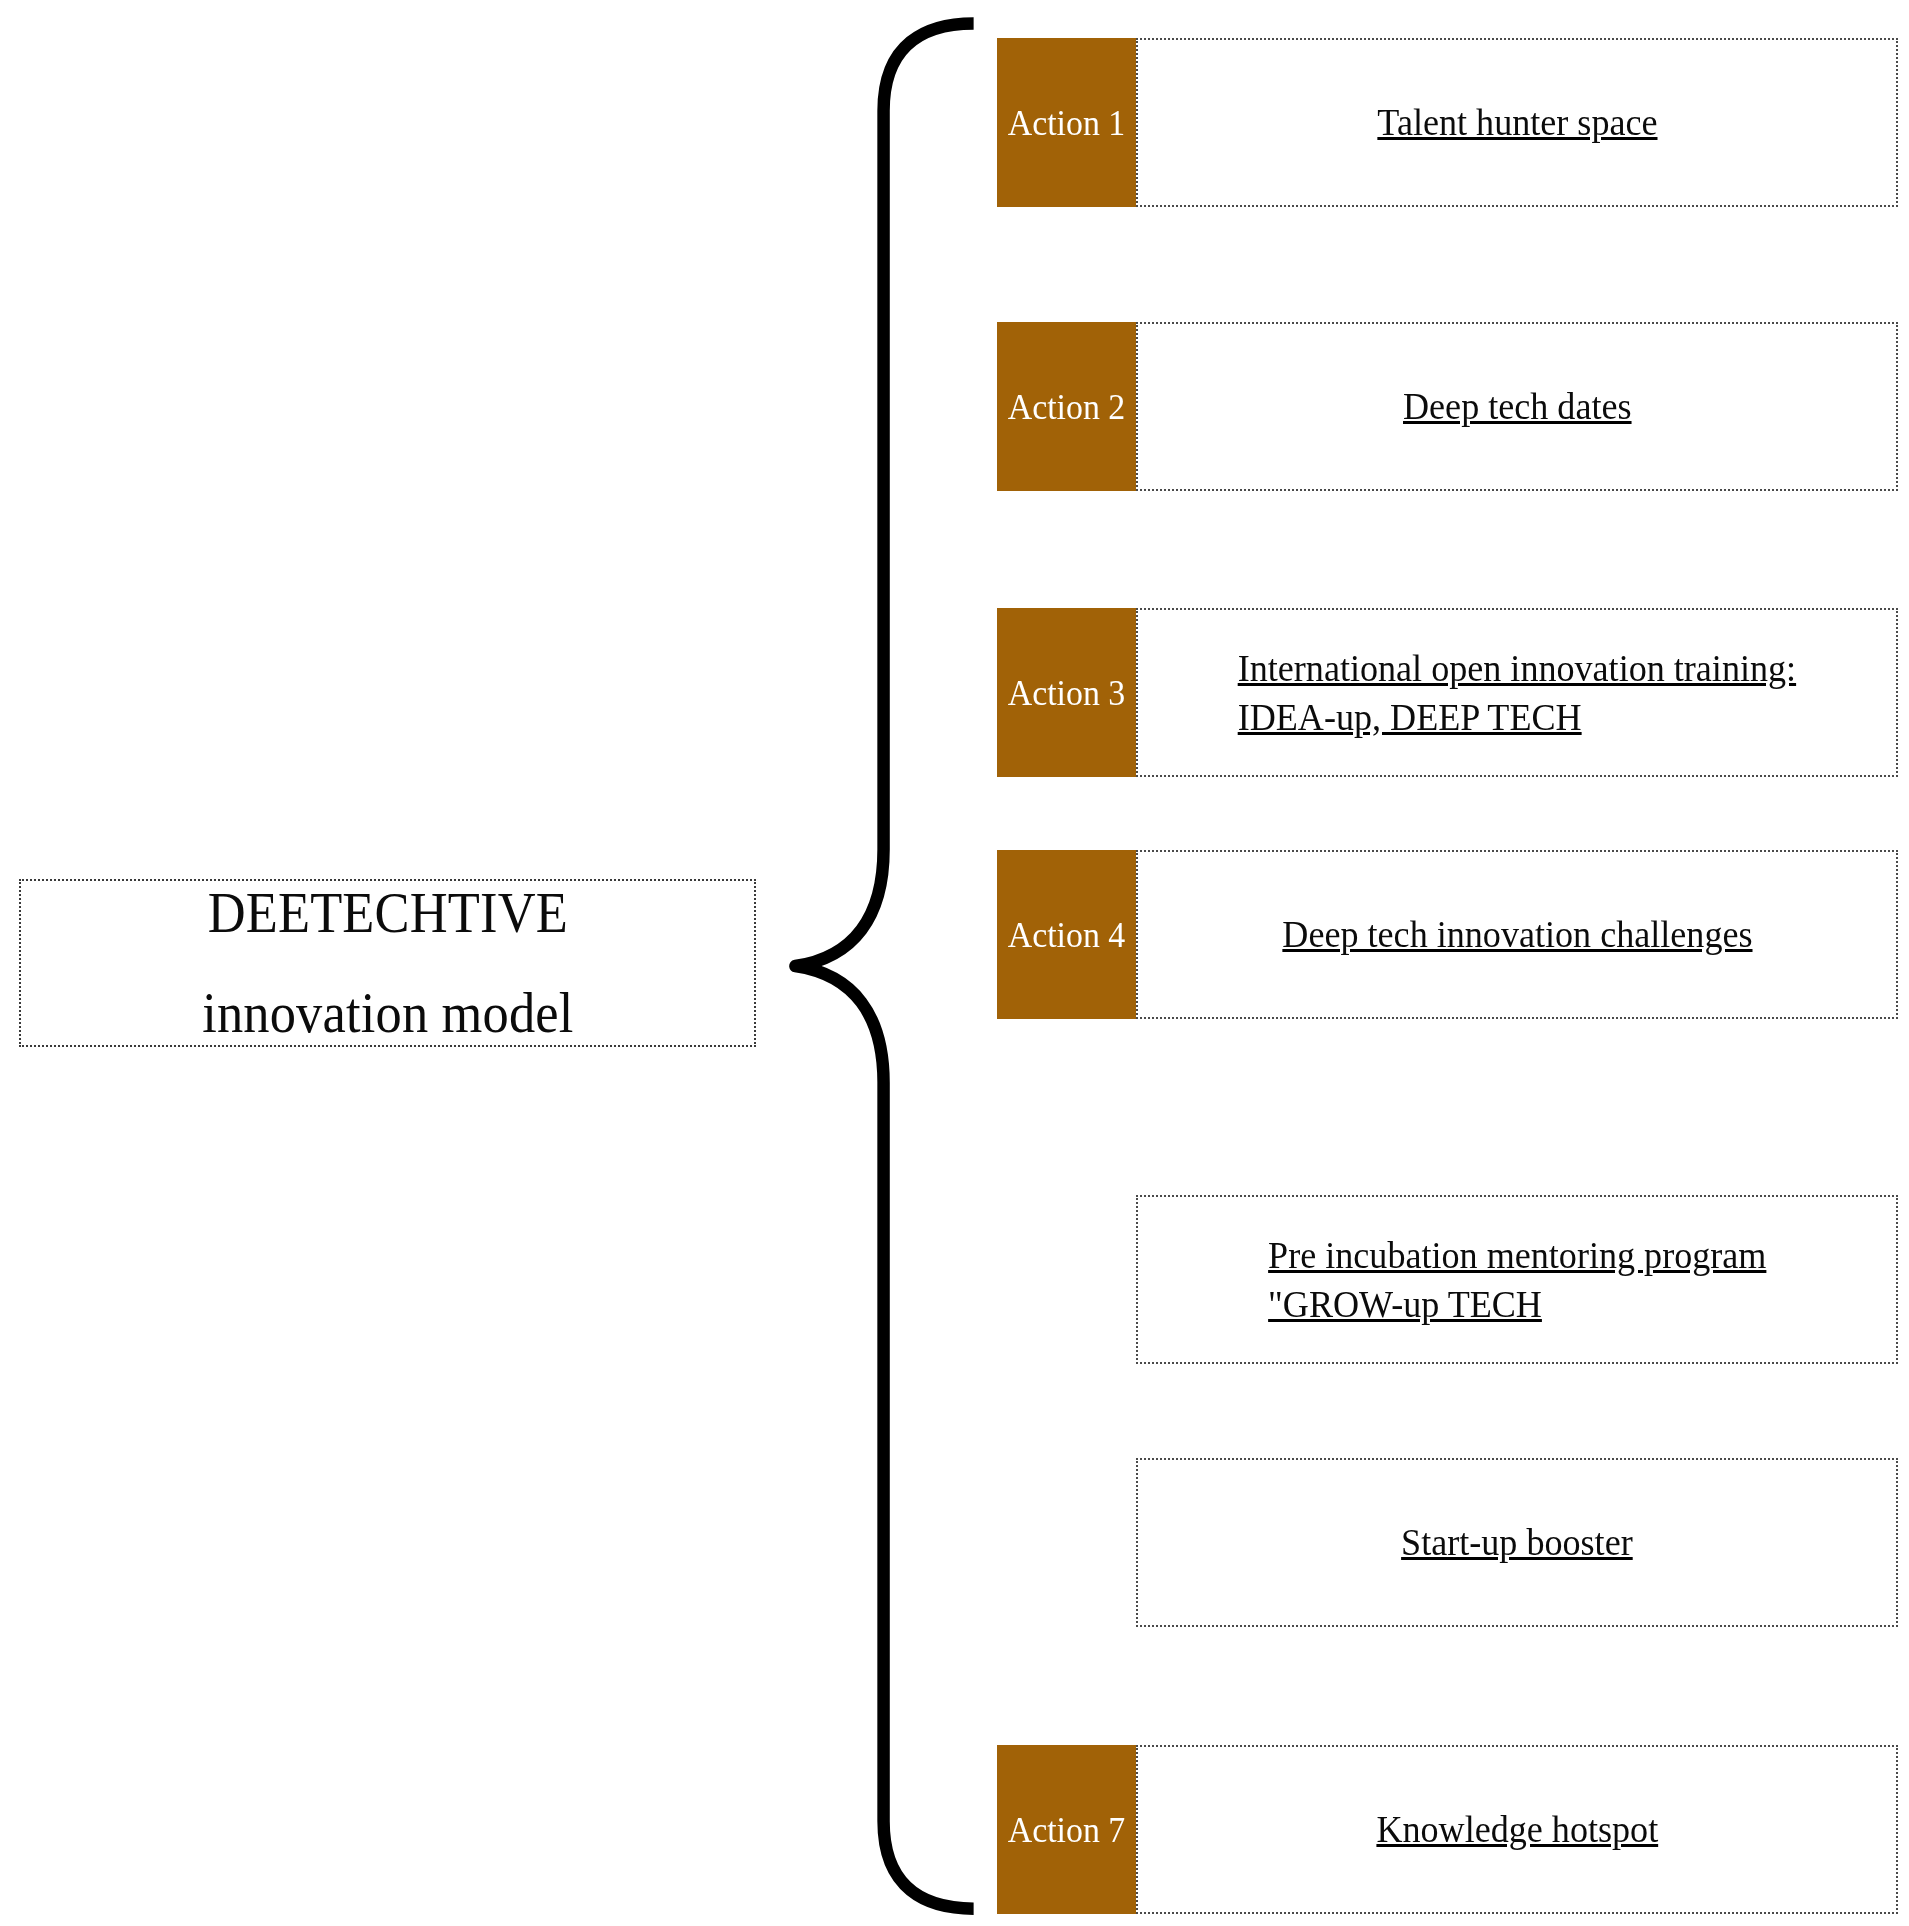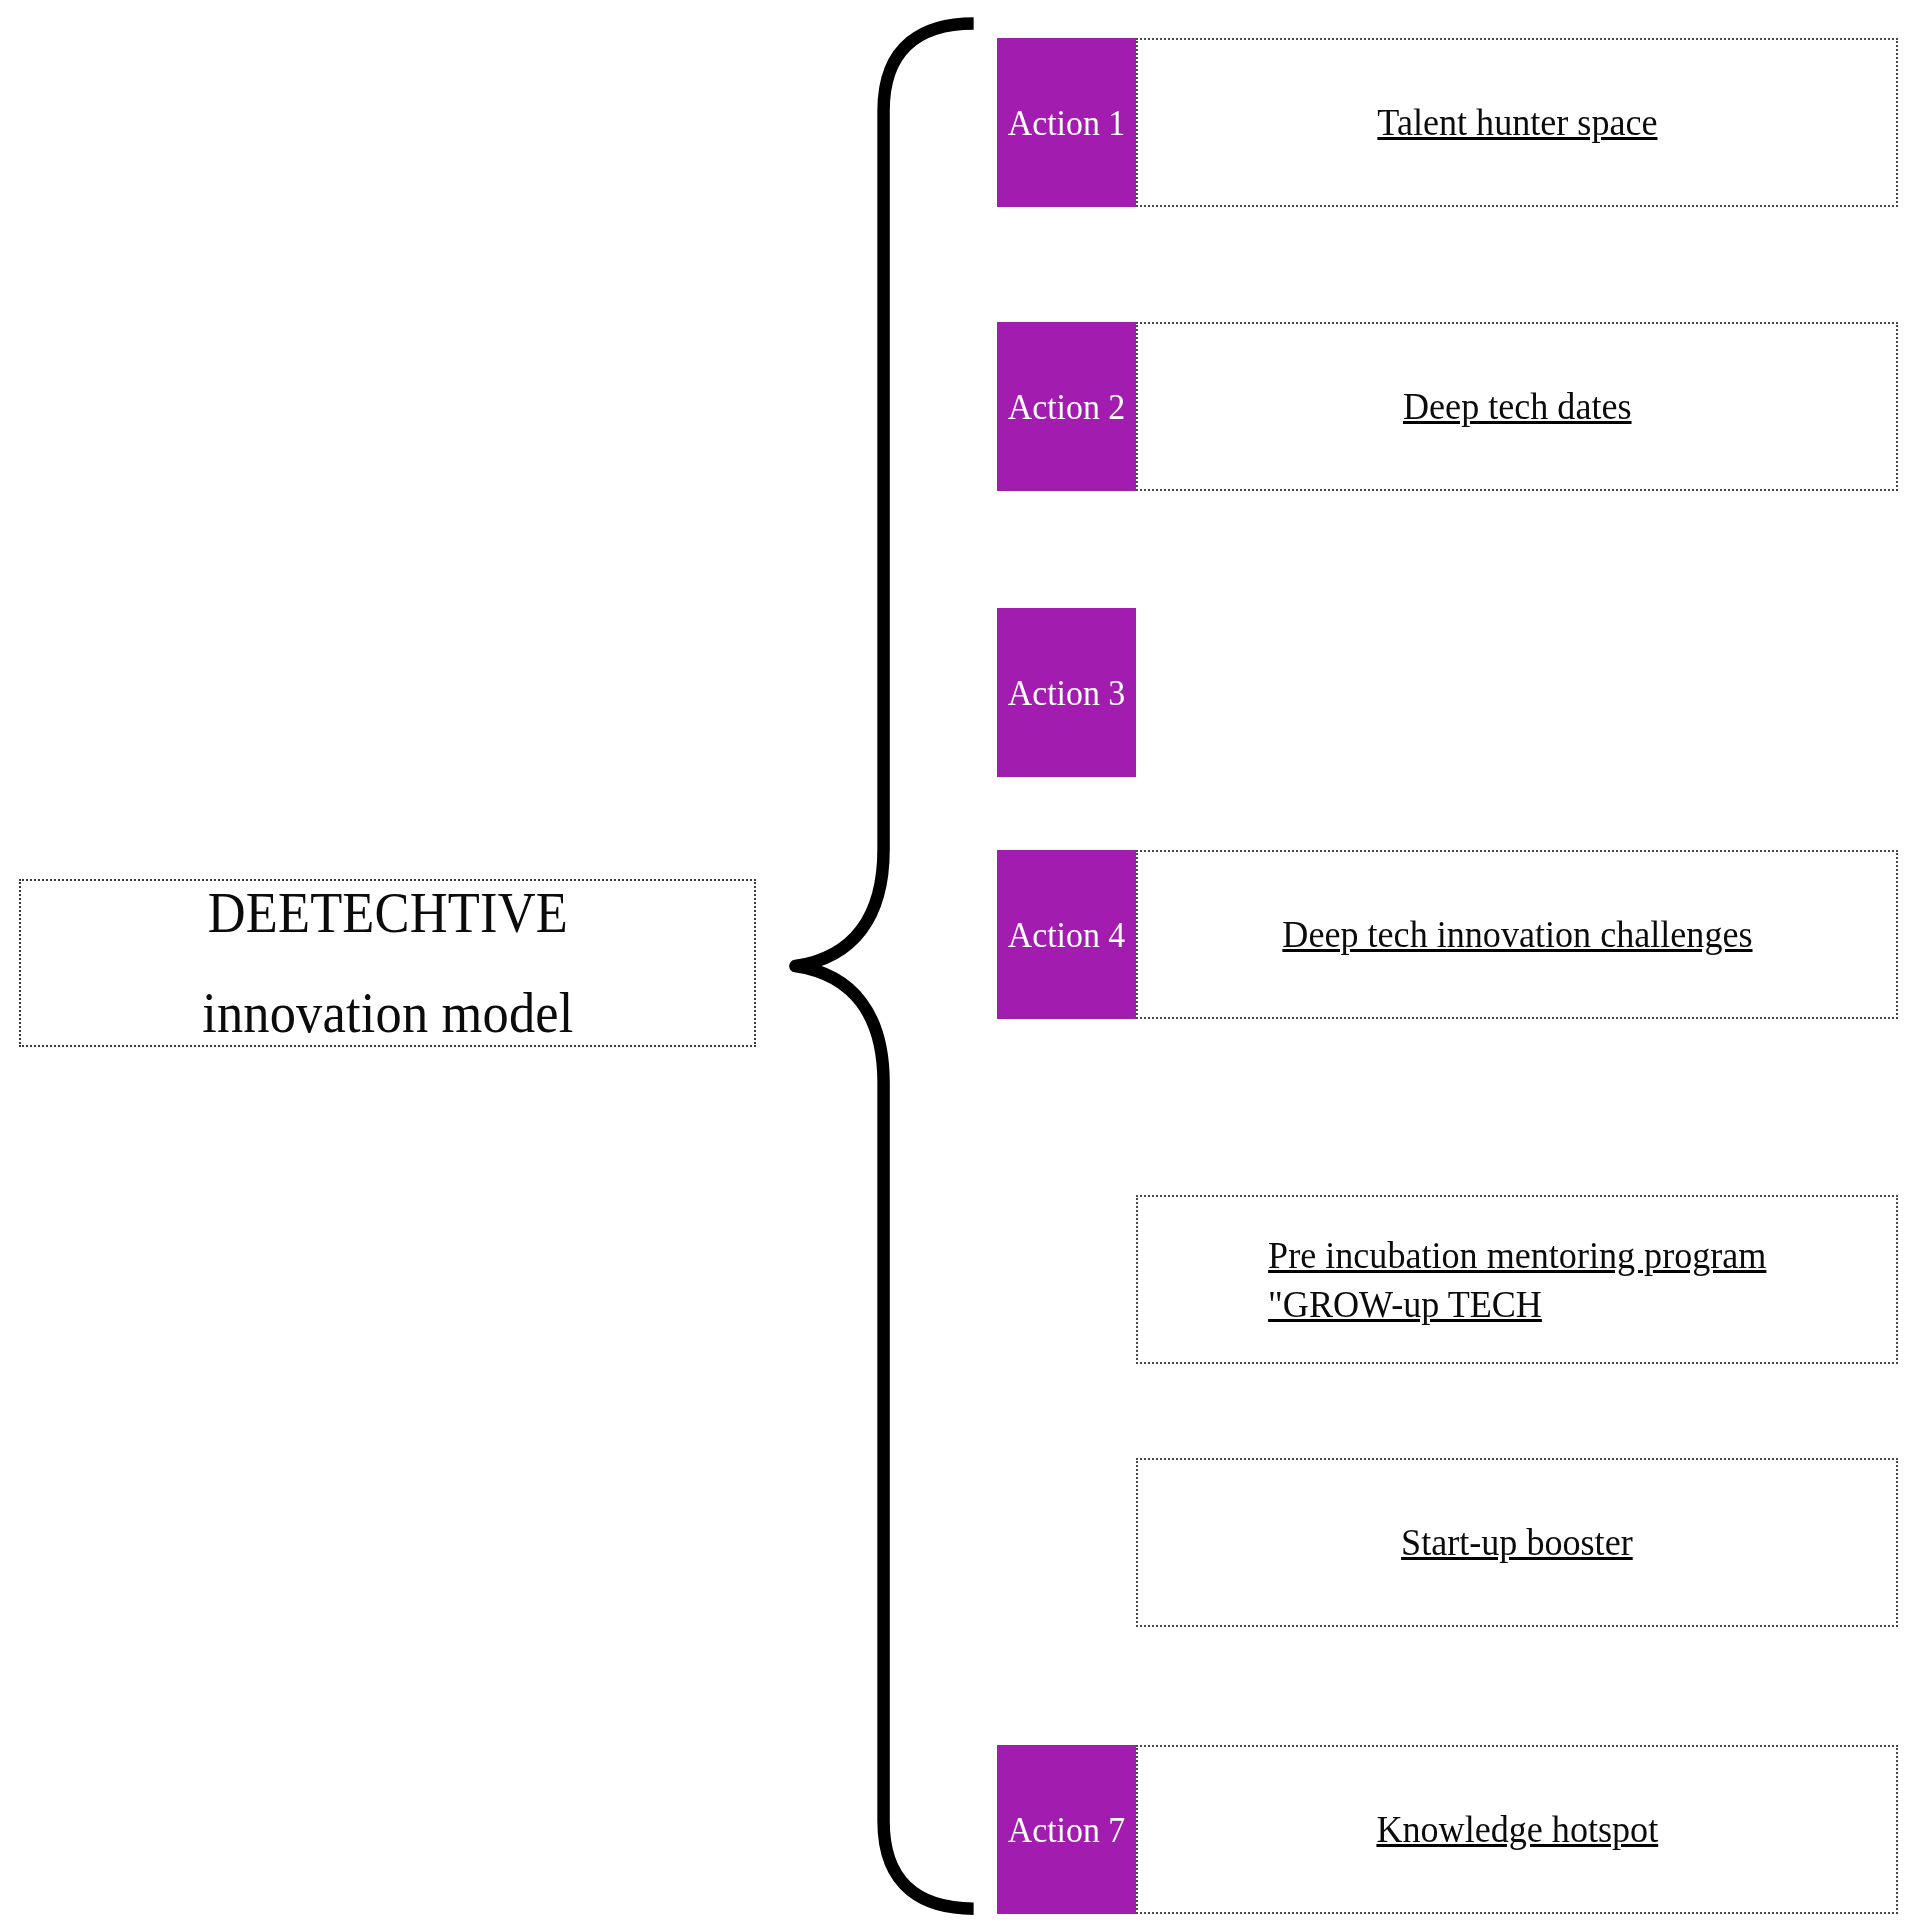--- a/index.html
+++ b/index.html
@@ -66,21 +66,21 @@
     left: 997px;
     width: 900px;
     height: 169px;
   }
   .action-tag {
     position: absolute;
     left: 0;
     top: 0;
     width: 139px;
     height: 169px;
-    background: #a21caf;
+    background: #a16207;
     display: flex;
     align-items: center;
     justify-content: center;
     z-index: 2;
   }
   .action-tag-label {
     color: #ffffff;
     font-size: 36px;
     line-height: 1;
     white-space: nowrap;
@@ -149,20 +149,24 @@
     </div>
     <div class="action-desc">
       <span class="action-desc-text">Deep tech dates</span>
     </div>
   </div>
 
   <div class="action-row" style="top:608px">
     <div class="action-tag">
       <span class="action-tag-label">Action 3</span>
     </div>
+    <div class="action-desc">
+      <span class="action-desc-text left-align">International open innovation training:
+IDEA-up, DEEP TECH</span>
+    </div>
   </div>
 
   <div class="action-row" style="top:850px">
     <div class="action-tag">
       <span class="action-tag-label">Action 4</span>
     </div>
     <div class="action-desc">
       <span class="action-desc-text">Deep tech innovation challenges</span>
     </div>
   </div>

